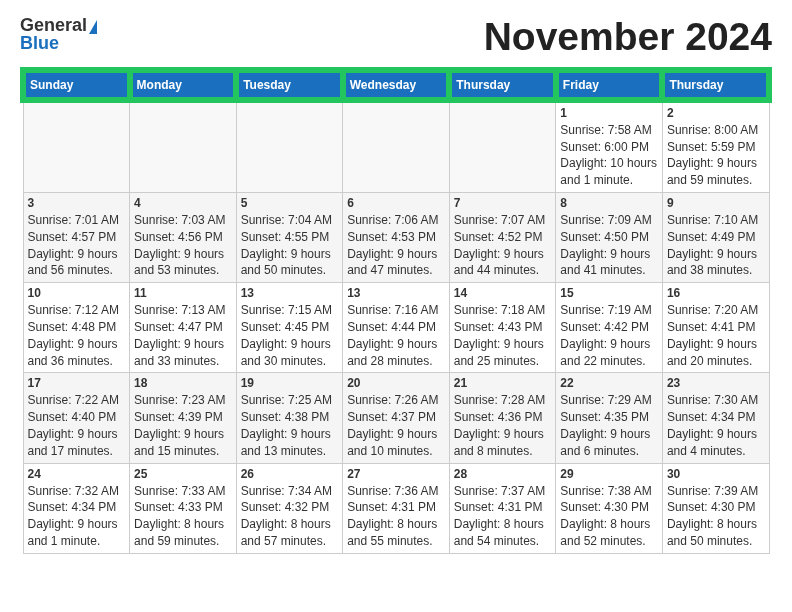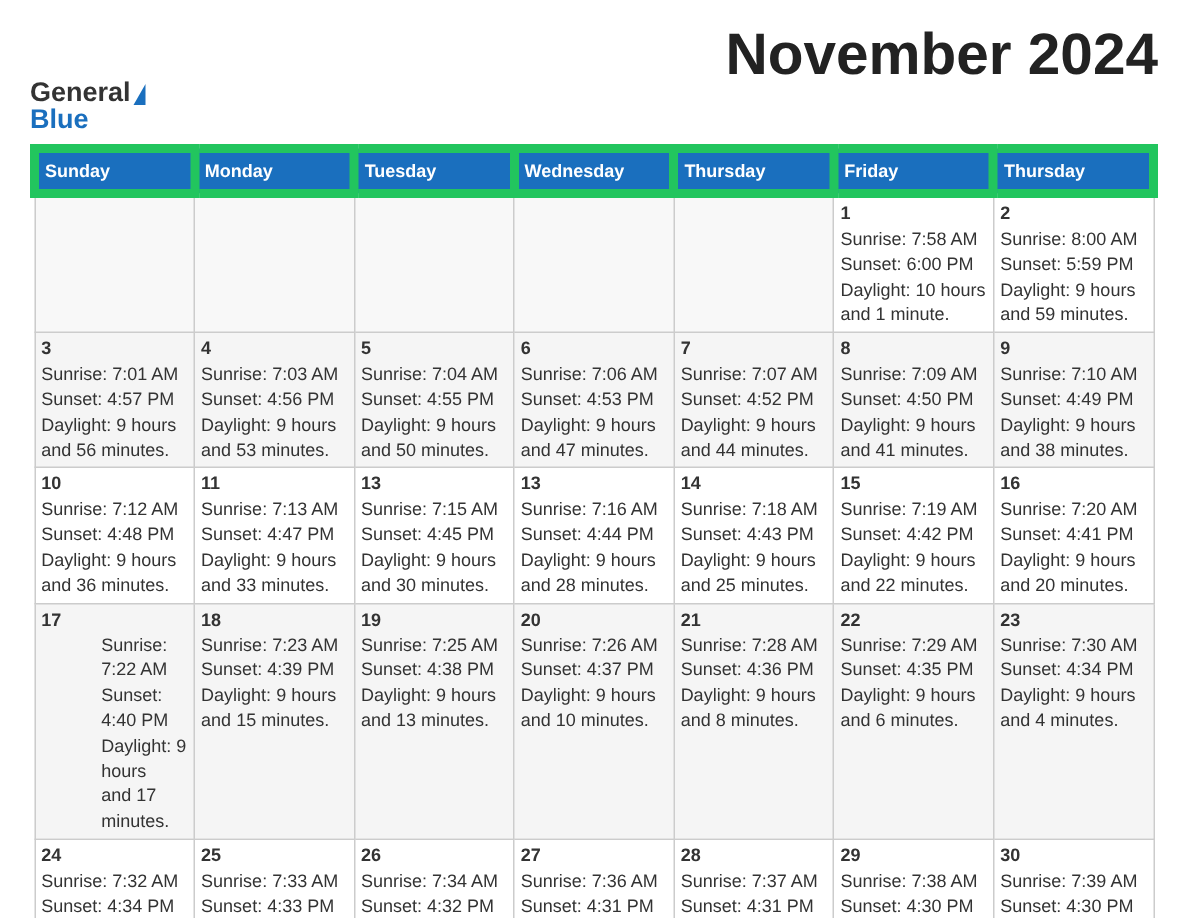--- a/index.html
+++ b/index.html
@@ -43,21 +43,20 @@
       width: 0;
       height: 0;
       border-left: 8px solid transparent;
       border-bottom: 14px solid #1a6fbe;
       margin-left: 2px;
       vertical-align: middle;
     }
     .logo-top-row {
       display: flex;
       align-items: flex-end;
-      margin-top: 36px;
     }
     .title-area {
       text-align: right;
     }
     .month-title {
       font-size: 39px;
       font-weight: bold;
       color: #222;
       line-height: 1.1;
     }
@@ -255,21 +254,21 @@
             <span class="day-number">16</span>
             <div class="day-info" style="white-space: pre-line;">Sunrise: 7:20 AM
 Sunset: 4:41 PM
 Daylight: 9 hours
 and 20 minutes.</div>
           </td>
         </tr>
         <tr>
           <td>
             <span class="day-number">17</span>
-            <div class="day-info" style="white-space: pre-line; margin-left: 40px;">Sunrise: 7:22 AM
+            <div class="day-info" style="white-space: pre-line;">Sunrise: 7:22 AM
 Sunset: 4:40 PM
 Daylight: 9 hours
 and 17 minutes.</div>
           </td>
           <td>
             <span class="day-number">18</span>
             <div class="day-info" style="white-space: pre-line;">Sunrise: 7:23 AM
 Sunset: 4:39 PM
 Daylight: 9 hours
 and 15 minutes.</div>

